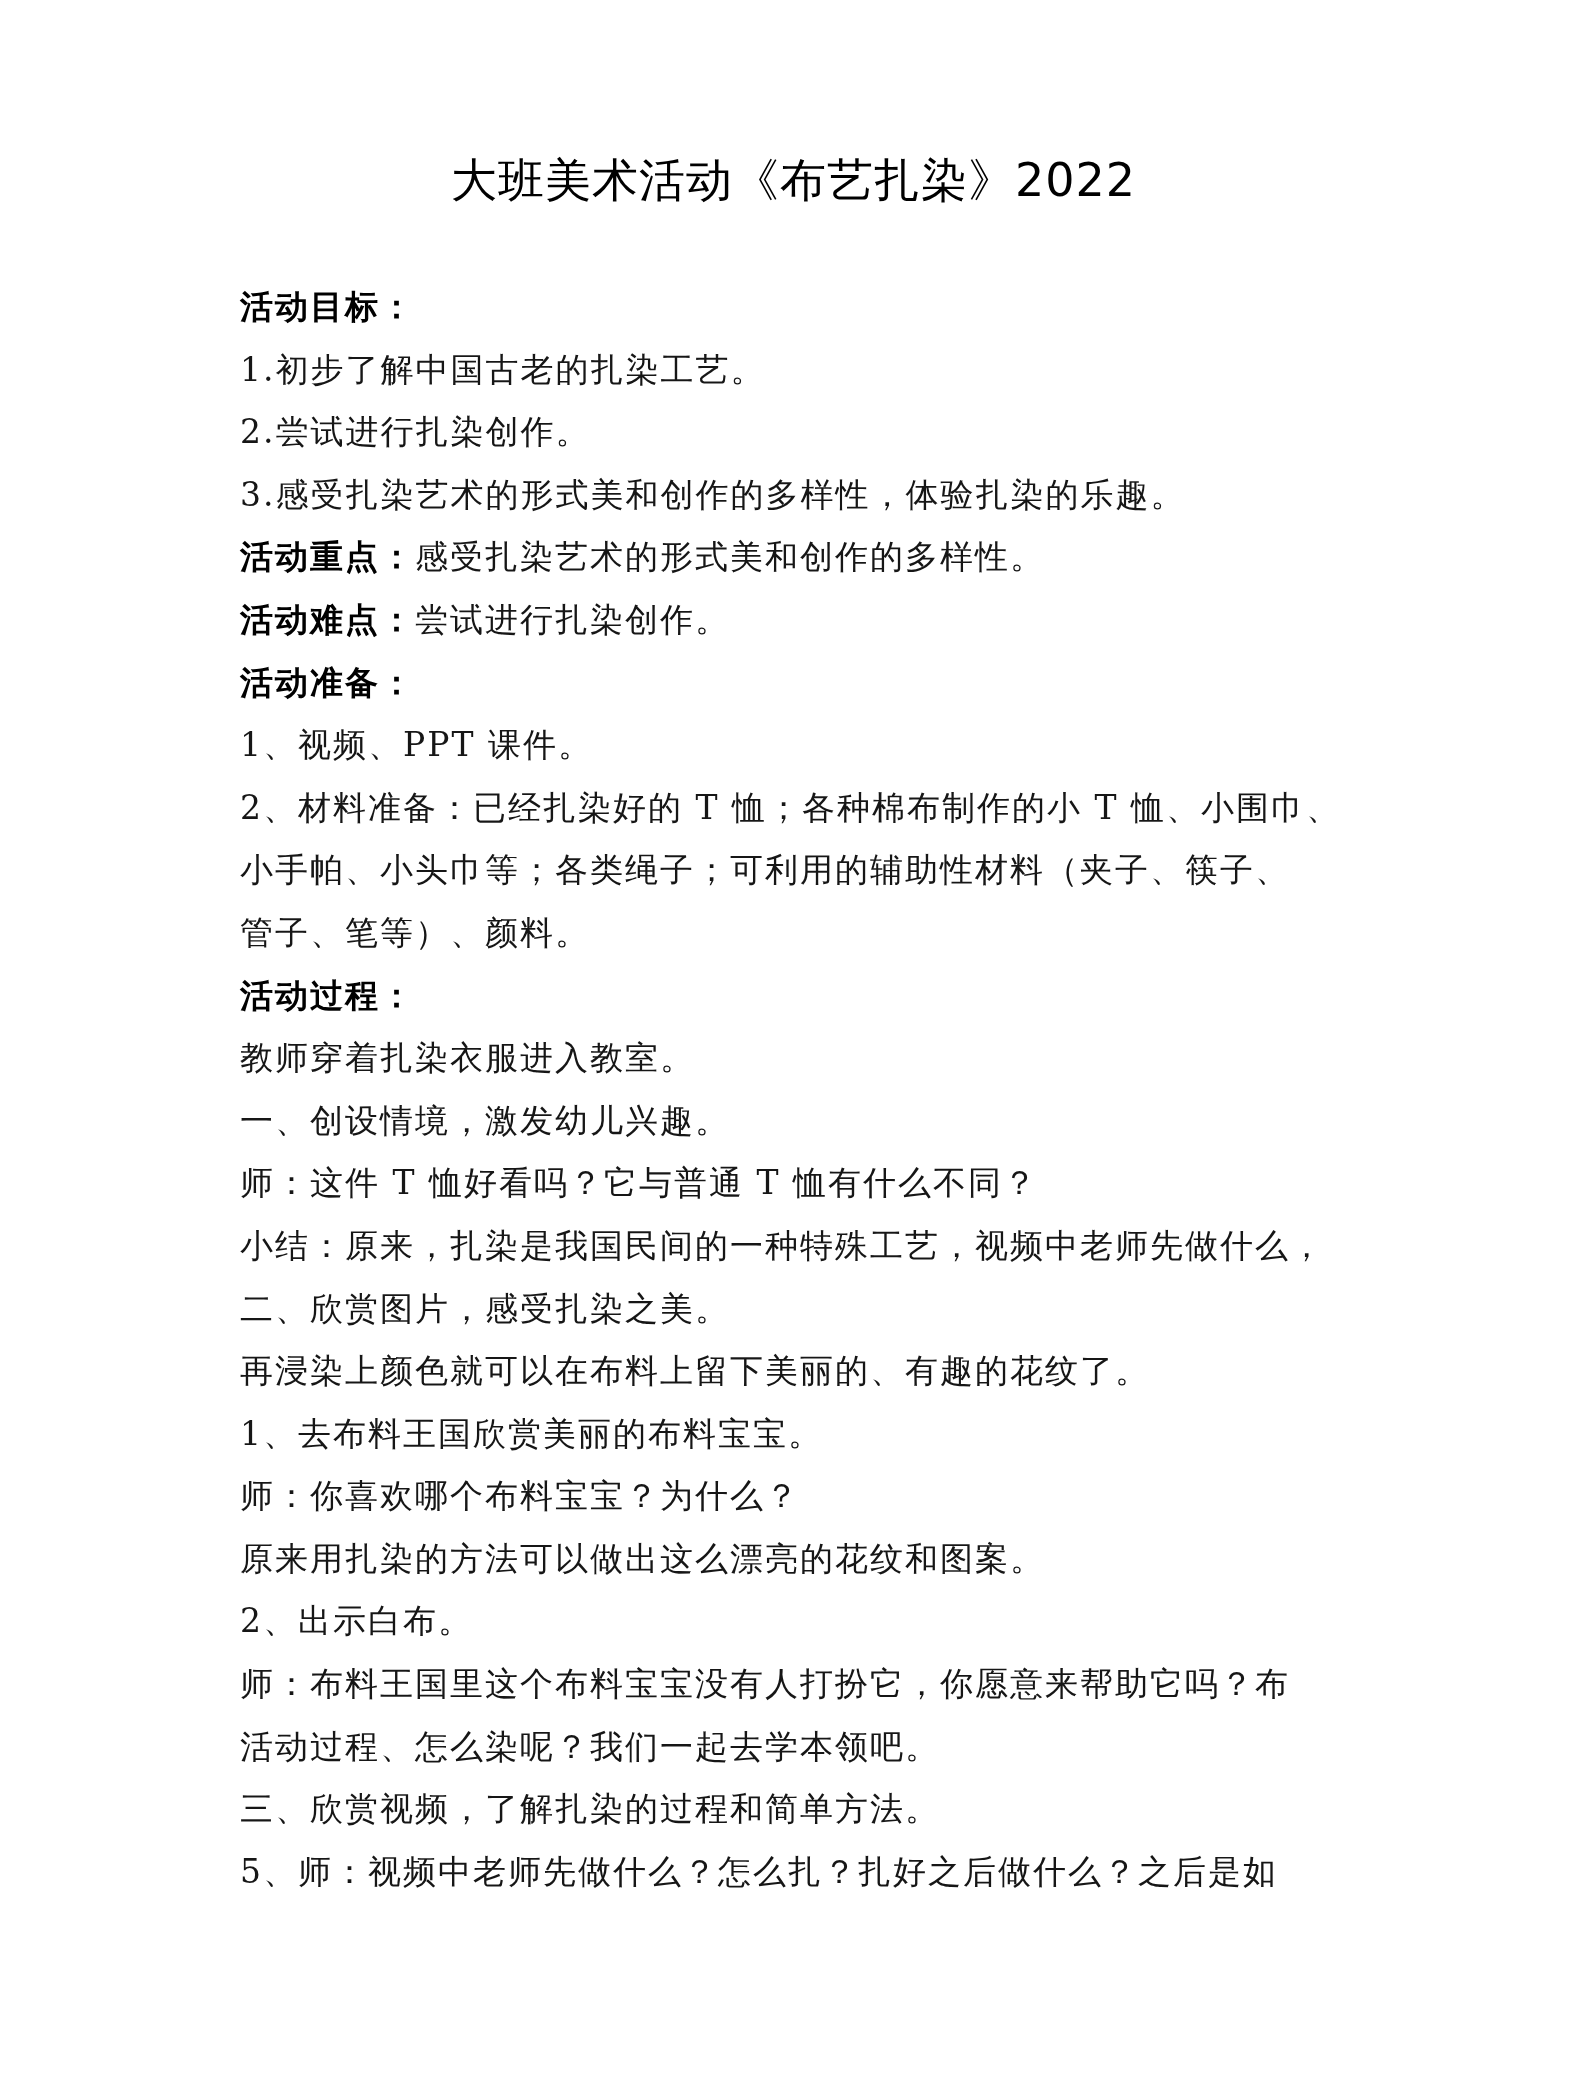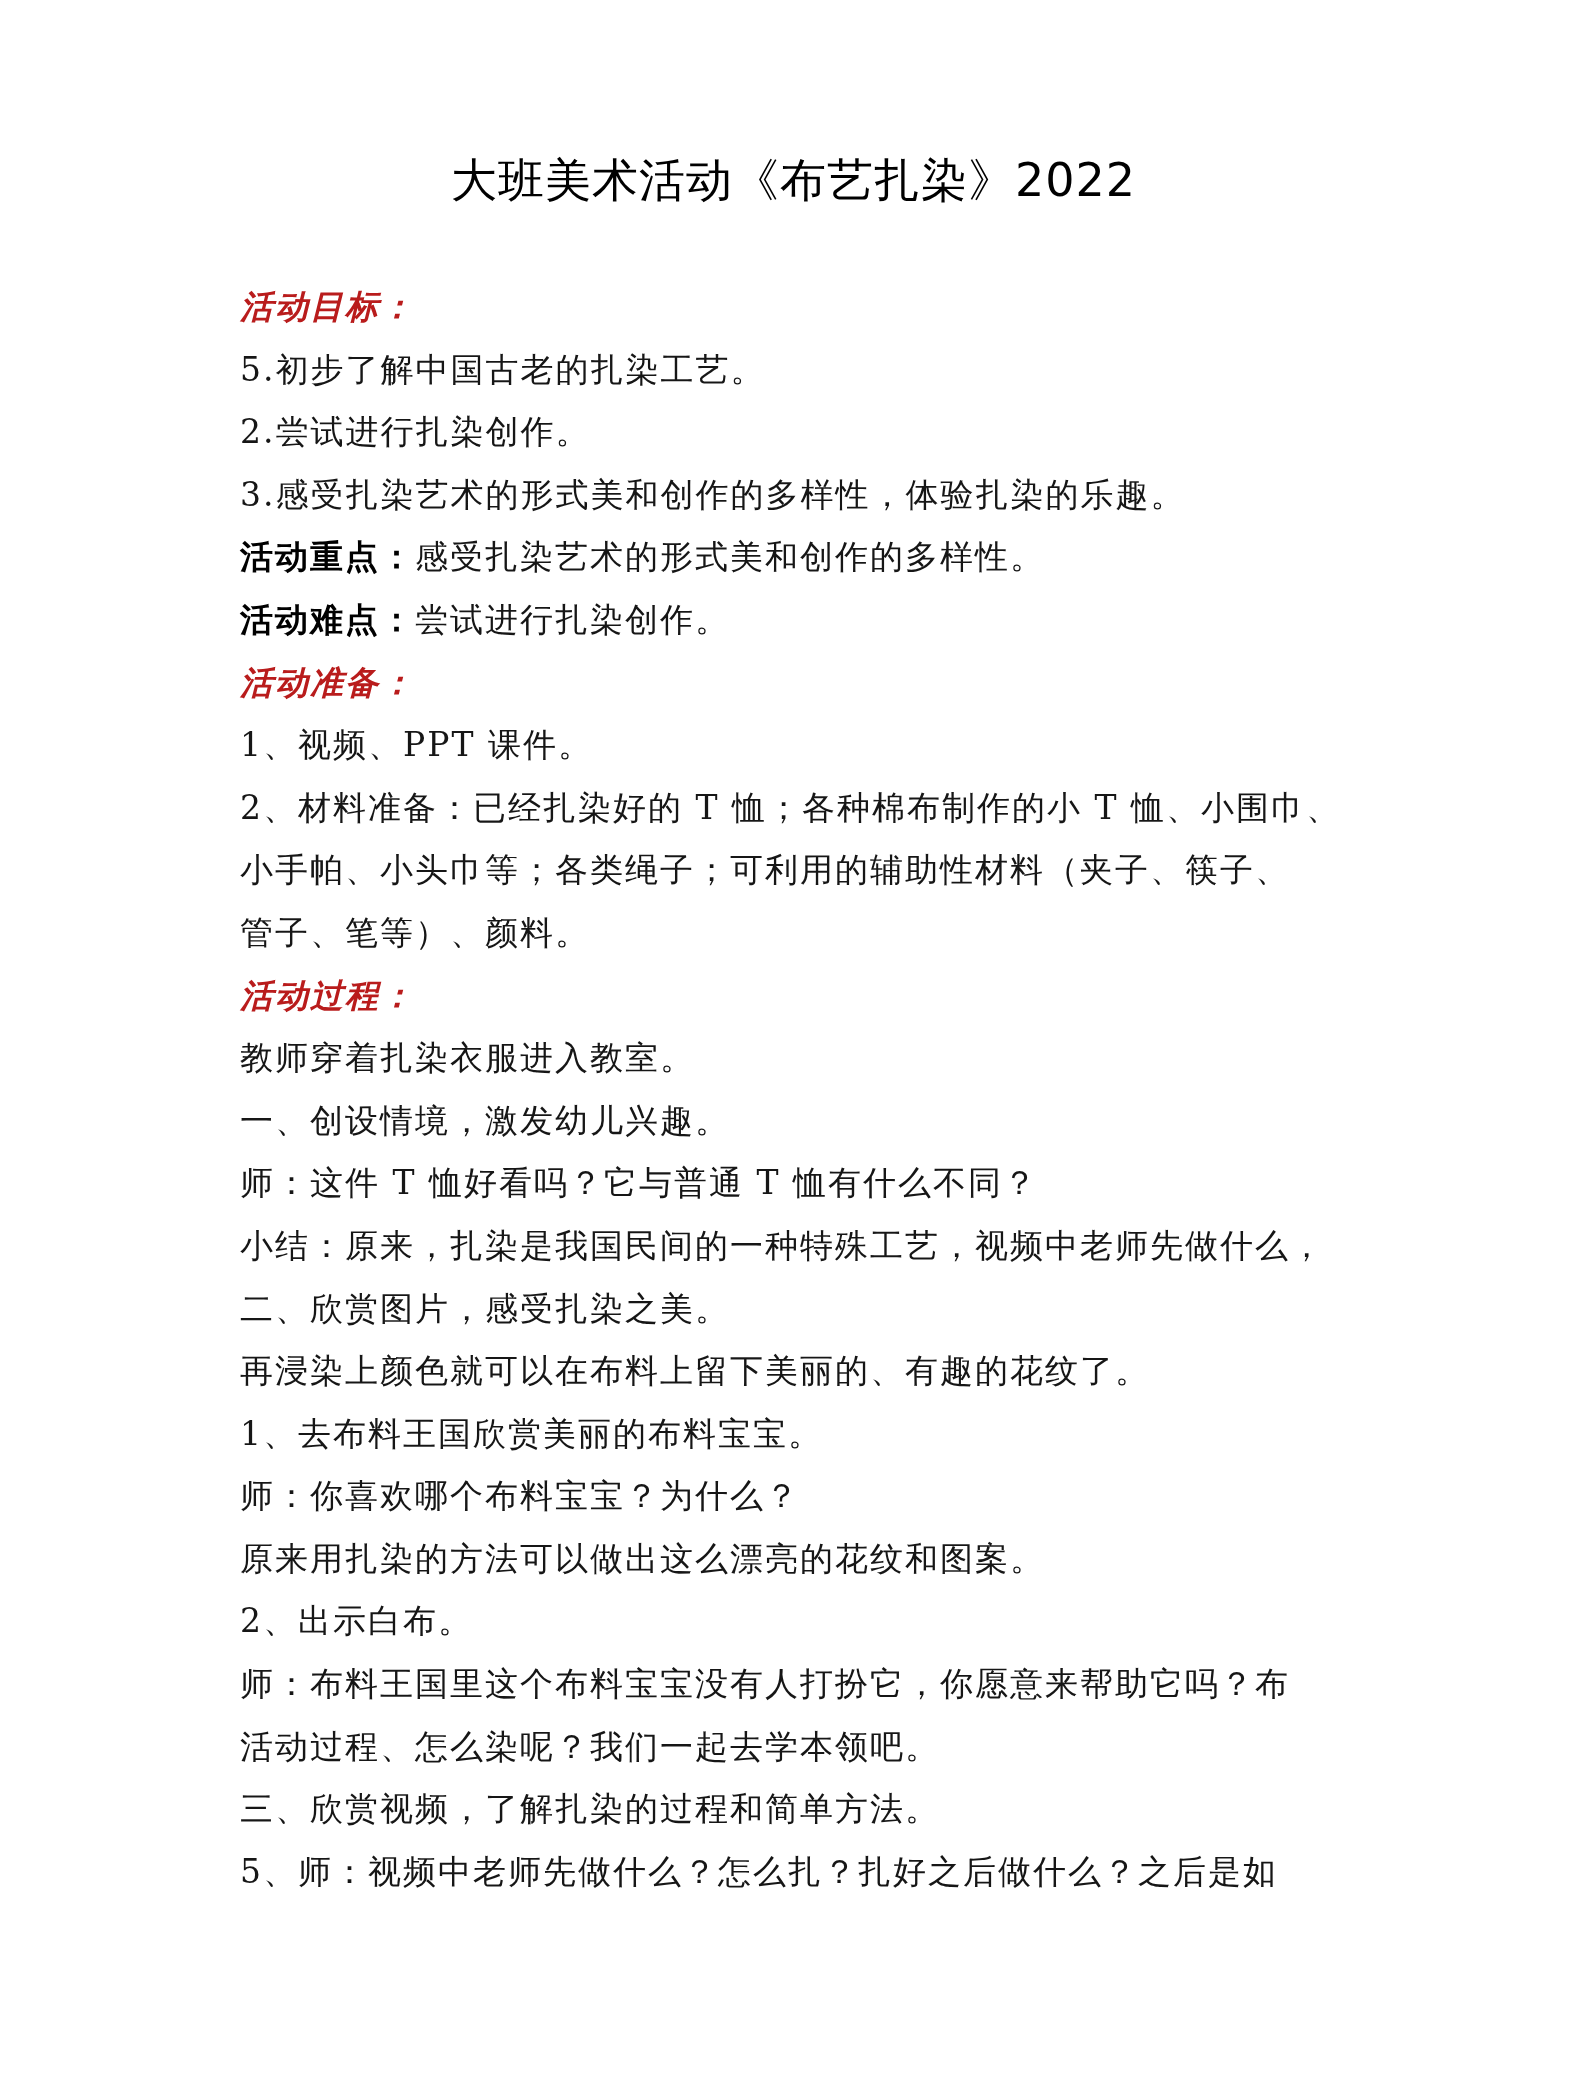--- a/index.html
+++ b/index.html
@@ -44,40 +44,39 @@
     .line {
       height: 62.6px;
       line-height: 62.6px;
       font-size: 33px;
       white-space: nowrap;
       color: #161616;
       letter-spacing: 2px;
     }
     .line.heading {
       font-weight: bold;
-      color: #b91c1c;
-      font-style: italic;
+      color: #000000;
     }
     .line .lead {
       font-weight: bold;
       color: #000000;
       text-align: right;
     }
   </style>
 </head>
 <body>
 
 <div class="page">
 
   <div class="title">大班美术活动《布艺扎染》2022</div>
 
   <div class="body">
 
     <div class="line heading">活动目标：</div>
-    <div class="line">5.初步了解中国古老的扎染工艺。</div>
+    <div class="line">1.初步了解中国古老的扎染工艺。</div>
     <div class="line">2.尝试进行扎染创作。</div>
     <div class="line">3.感受扎染艺术的形式美和创作的多样性，体验扎染的乐趣。</div>
 
     <div class="line">
       <span class="lead">活动重点：</span><span>感受扎染艺术的形式美和创作的多样性。</span>
     </div>
 
     <div class="line">
       <span class="lead">活动难点：</span><span>尝试进行扎染创作。</span>
     </div>

